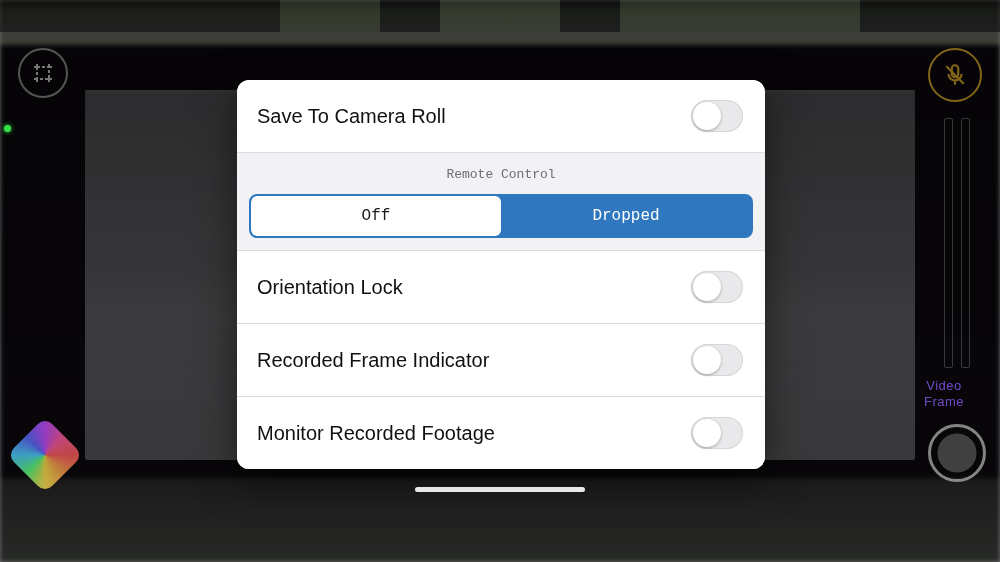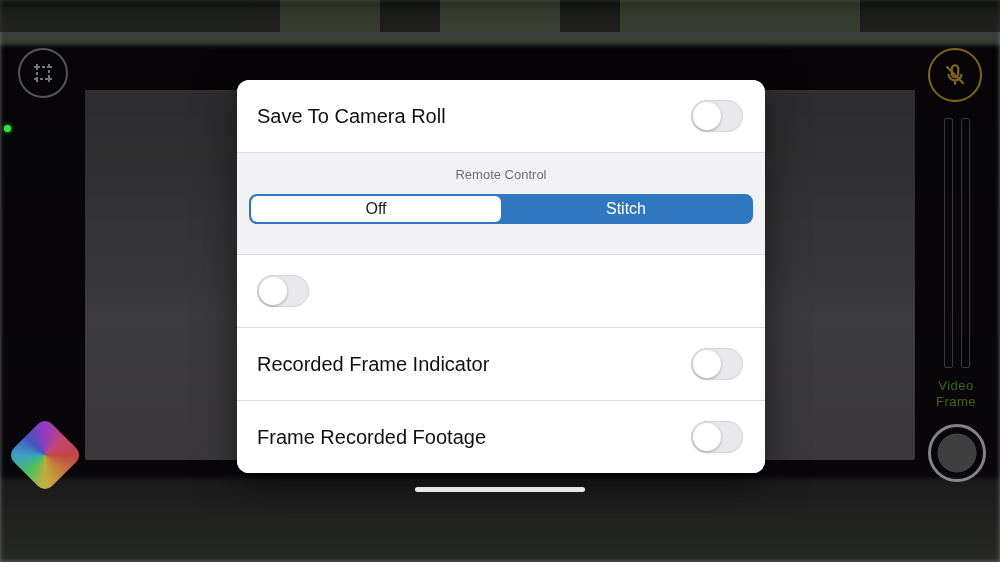--- a/index.html
+++ b/index.html
@@ -57,22 +57,22 @@
   
   .meters {
     position:absolute; top:118px; right:30px; width:26px; height:250px;
     display:flex; gap:8px; opacity:0.5;
   }
   .meters .bar {
     flex:1; border:1px solid #6b6b6b; border-radius:2px;
   }
 
   .sidecaption {
-    position:absolute; top:378px; right:12px; width:64px;
-    text-align:center; color:#4d7c0f; font-size:13px; line-height:16px;
+    position:absolute; top:378px; right:24px; width:64px;
+    text-align:center; color:#8b5cf6; font-size:13px; line-height:16px;
     letter-spacing:0.5px; opacity:0.8;
   }
 
   
   .record-btn {
     position:absolute; bottom:80px; right:14px; width:58px; height:58px;
     border:3px solid #c7c7c7; border-radius:50%;
     background:radial-gradient(circle,#5f5f5f 0 52%, transparent 54%);
     opacity:0.65;
   }
@@ -113,28 +113,29 @@
   }
   .row:first-child { border-top-left-radius:12px; border-top-right-radius:12px;gap:27px; }
   .row:last-child { border-bottom:none; }
   .row-label {
     font-size:20px; color:#111; font-weight:400;
   }
 
   
   .seg-section {
     background:#f2f2f4;
-    padding:14px 12px 30px 12px;
+    padding:14px 12px 12px 12px;
     border-bottom:1px solid #dcdcde;
+    font-family:Liberation Mono, monospace;
   }
   .seg-title {
     text-align:center; font-size:13px; color:#6e6e72; margin-bottom:12px;
   }
   .segmented {
-    display:flex; width:100%; height:30px;
+    display:flex; width:100%; height:44px;
     border:2px solid #2f78c0; border-radius:8px; overflow:hidden;
     background:#2f78c0;
   }
   .segmented .opt {
     flex:1; display:flex; align-items:center; justify-content:center;
     font-size:16px; cursor:pointer; color:#fff;
   }
   .segmented .opt.selected {
     background:#fff; color:#1a1a1a; border-radius:6px;
   }
@@ -196,39 +197,40 @@
     <span class="row-label">Save To Camera Roll</span>
     <div class="toggle">
         <div class="knob"></div>
       </div>
   </div>
 
   <div class="seg-section">
     <div class="seg-title">Remote Control</div>
     <div class="segmented">
       <div class="opt selected">Off</div>
-      <div class="opt">Stitch</div>
+      <div class="opt">Dropped</div>
     </div>
   </div>
 
   <div class="row">
+    <span class="row-label">Orientation Lock</span>
     <div class="toggle">
         <div class="knob"></div>
       </div>
   </div>
 
   <div class="row">
     <span class="row-label">Recorded Frame Indicator</span>
     <div class="toggle">
         <div class="knob"></div>
       </div>
   </div>
 
   <div class="row" style="border-bottom:none;">
-    <span class="row-label">Frame Recorded Footage</span>
+    <span class="row-label">Monitor Recorded Footage</span>
     <div class="toggle">
         <div class="knob"></div>
       </div>
   </div>
 
 </div>
 
 <div class="home-ind"></div>
 
 </body></html>

